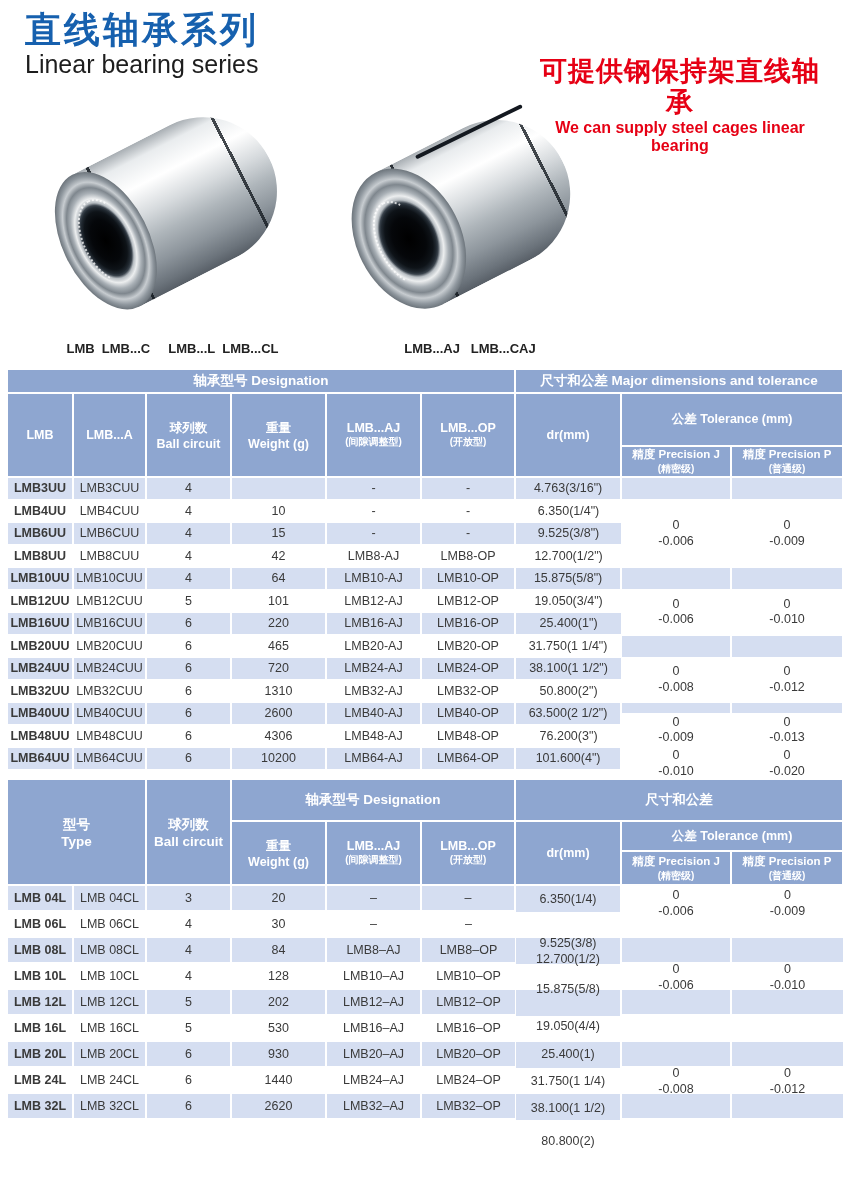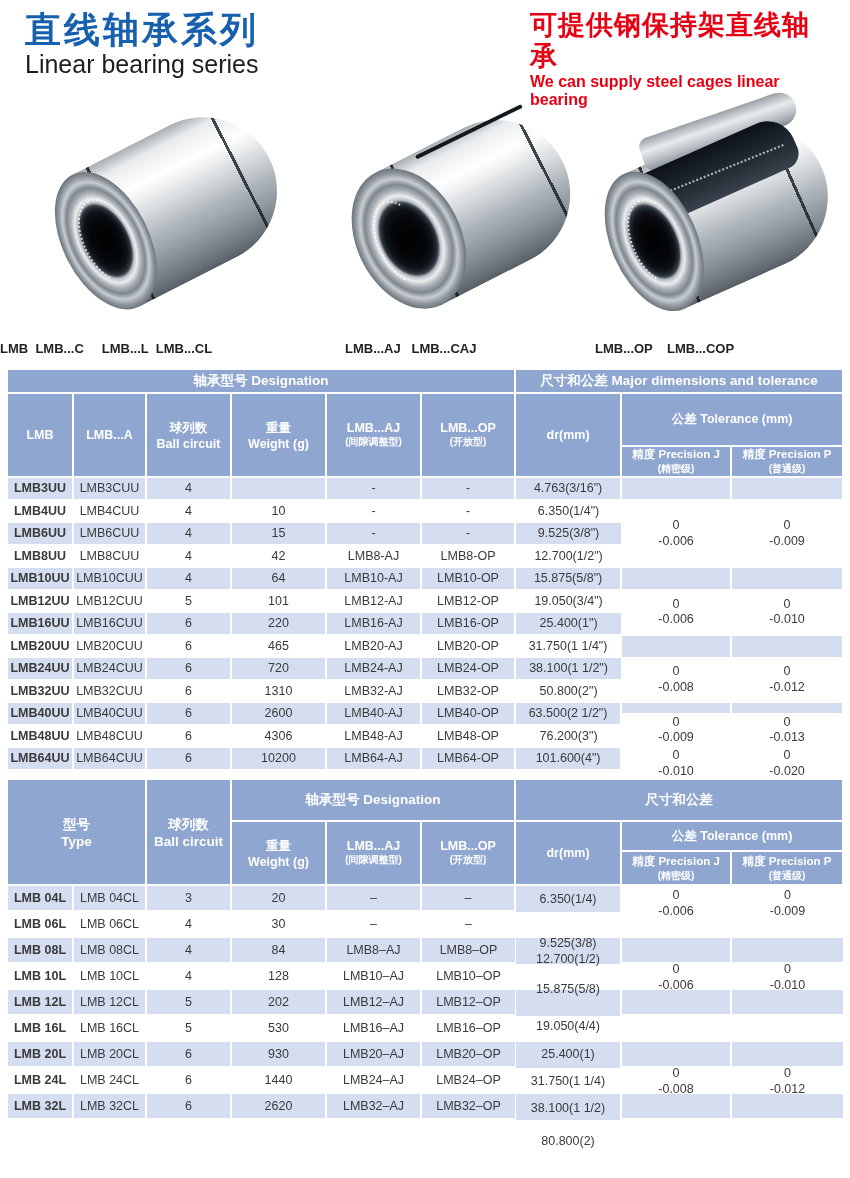--- a/index.html
+++ b/index.html
@@ -3,31 +3,31 @@
 <meta charset="utf-8">
 <style>
   html,body{margin:0;padding:0;background:#fff;}
   .page{position:relative;width:850px;height:1178px;background:#fff;overflow:hidden;
         font-family:"Liberation Sans","DejaVu Sans",sans-serif;color:#333;}
 
   
   .hdr{position:absolute;top:10px;left:25px;right:20px;display:flex;justify-content:space-between;align-items:flex-start;}
   .title-cn{font-size:36px;font-weight:700;color:#1660ae;letter-spacing:3px;line-height:1.1;}
   .title-en{font-size:25px;font-weight:400;color:#1d1d1d;margin-top:0px;letter-spacing:0px;}
-  .promo{width:300px;text-align:left;}
+  .promo{width:300px;text-align:center;margin-top:46px;}
   .promo-cn{font-size:27px;font-weight:800;color:#e60014;letter-spacing:1px;line-height:1.15;}
   .promo-en{font-size:16px;font-weight:700;color:#e60014;margin-top:1px;}
   .models{position:absolute;top:78px;left:25px;font-size:25px;font-weight:800;color:#111;
           white-space:pre;letter-spacing:1px;}
 
   
   .products{position:absolute;top:104px;left:0;width:850px;height:256px;display:flex;}
   .product{position:relative;height:100%;}
   .product.p1{width:345px;} .product.p2{width:250px;} .product.p3{width:255px;}
-  .caption{position:absolute;bottom:4px;left:0;right:0;font-size:13px;
+  .caption{position:absolute;bottom:4px;left:0;right:0;text-align:center;font-size:13px;
            font-weight:600;color:#222;white-space:pre;}
 
   .bearing{position:absolute;width:240px;height:205px;}
   .p1 .bearing{left:55px;top:8px;} .p2 .bearing{left:5px;top:10px;} .p3 .bearing{left:10px;top:12px;}
   .cyl{position:absolute;left:0;top:22px;width:230px;height:148px;transform:rotate(-27deg);transform-origin:50% 50%;}
   .cyl-body{position:absolute;left:34px;top:0;width:192px;height:148px;
       border-radius:14px 74px 74px 14px / 14px 74px 74px 14px;
       background:
         linear-gradient(90deg, rgba(0,0,0,0) 0 24px, rgba(20,26,32,.85) 24px 27px, rgba(0,0,0,0) 27px 158px, rgba(20,26,32,.8) 158px 161px, rgba(0,0,0,0) 161px),
         linear-gradient(180deg,#a7adb2 0%,#e9ecee 10%,#ffffff 27%,#d6dadd 46%,#afb6bb 62%,#8d959c 79%,#6b737b 93%,#575e66 100%);}
@@ -114,33 +114,20 @@
         <div class="cyl">
             <div class="cyl-body"></div>
             <div class="slit"></div>
             <div class="cyl-face">
               <div class="balls"></div>
             </div>
           </div>
       </div>
       <div class="caption">LMB...AJ   LMB...CAJ</div>
     </div>
-    <div class="product p3 open">
-      <div class="bearing">
-        <div class="cyl">
-            <div class="cyl-body"></div>
-            <div class="flap"></div>
-            <div class="slot"></div>
-            <div class="cyl-face">
-              <div class="balls"></div>
-            </div>
-          </div>
-      </div>
-      <div class="caption">LMB...OP    LMB...COP</div>
-    </div>
   </div>
 
   <table id="t1" class="t">
     <colgroup>
       <col style="width:65px">
         <col style="width:73px">
         <col style="width:85px">
       <col style="width:95px">
         <col style="width:95px">
         <col style="width:94px">

